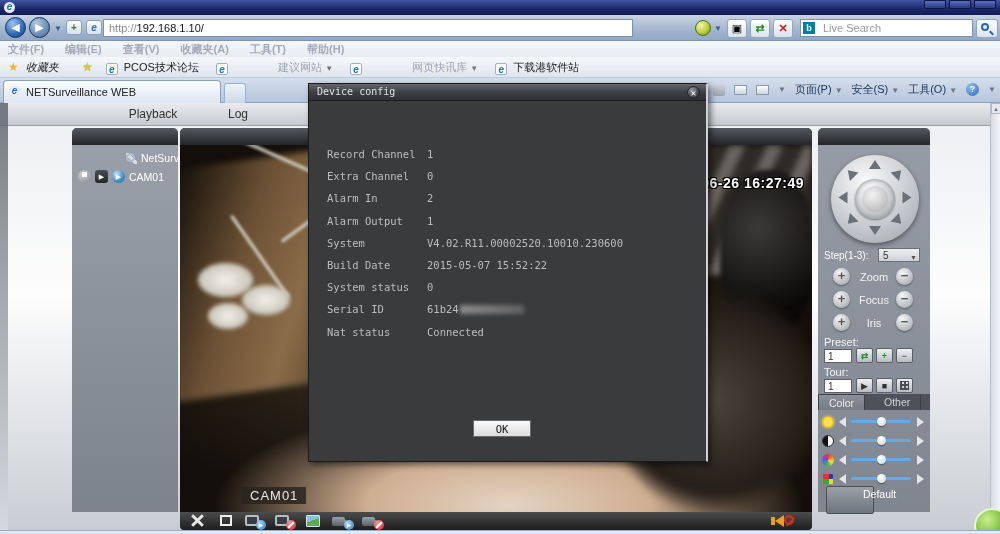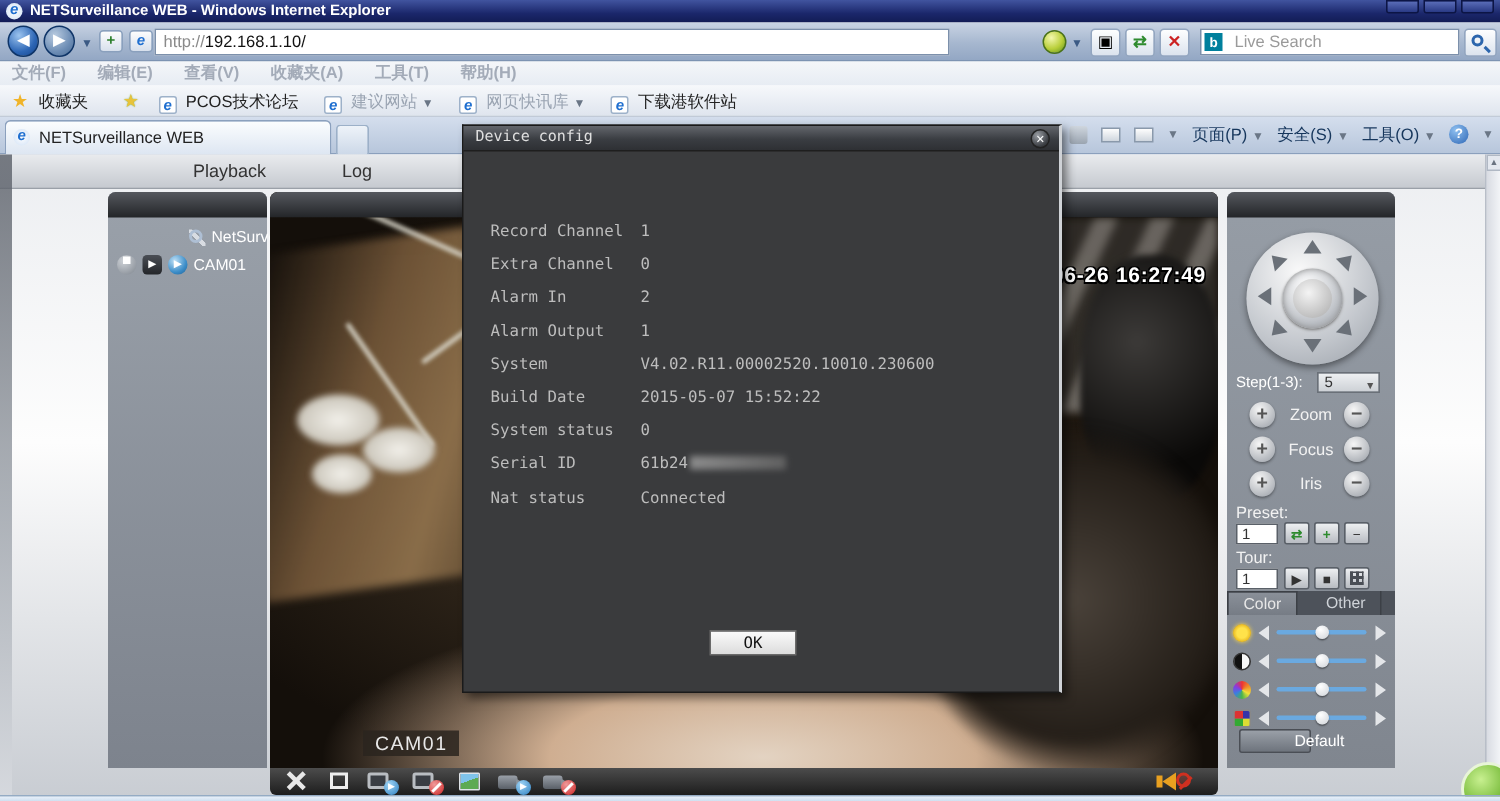--- a/index.html
+++ b/index.html
@@ -42,21 +42,21 @@
   .mag { position:absolute; left:4px; top:3px; width:8px; height:8px; border:2px solid #2c66ad; border-radius:50%; }
   .mag:after { content:""; position:absolute; left:6px; top:7px; width:5px; height:2px; background:#2c66ad; transform:rotate(45deg); }
 
   .menurow { left:0; top:41px; width:1000px; height:16px; background:linear-gradient(#f4f6f9,#e7ecf3); font-size:11px; color:#a3abb8; }
   .menurow span { margin-right:18px; }
   .favrow { left:0; top:57px; width:1000px; height:21px; background:linear-gradient(#f6f8fb,#dfe5ee); border-bottom:1px solid #c2cbd8;
     font-size:11px; line-height:21px; }
   .star { color:#f0b429; font-size:12px; } .star.add { color:#e8c33a; text-shadow:0 0 1px #7aa52a; }
   .fav-e { display:inline-block; width:12px; height:12px; border-radius:2px; background:#fff; border:1px solid #9db1c9;
     color:#1f6fd0; font-size:10px; font-style:italic; font-weight:bold; text-align:center; line-height:11px; vertical-align:-2px; margin-right:3px; }
-  .favitem { color:#222; margin-right:14px; } .favitem.dim { color:#9aa4b2; }
+  .favitem { color:#222; margin-right:14px; } .favitem.dim { color:#9aa4b2;margin-left:44px; }
   .dd { font-size:8px; color:#6a7686; }
 
   .tabrow { left:0; top:78px; width:1000px; height:25px; background:linear-gradient(#d4deed,#b7c6db); border-bottom:1px solid #8ba0bd; }
   .tab-active { position:absolute; left:3px; top:2px; width:218px; height:23px;
     background:linear-gradient(#fbfdfe,#dde6f2); border:1px solid #8ba0bd; border-bottom:none; border-radius:4px 4px 0 0;
     font-size:11px; line-height:22px; color:#222; padding-left:22px; }
   .tab-stub { position:absolute; left:224px; top:5px; width:22px; height:20px;
     background:linear-gradient(#eef3f9,#ccd8e8); border:1px solid #9cb0c8; border-bottom:none; border-radius:3px 3px 0 0; }
   .cmdbar { position:absolute; right:4px; top:4px; font-size:11px; color:#1c3least0; display:flex; align-items:center; gap:9px; color:#16365c; }
   .cmd-ico { font-size:12px; color:#3a5a84; }
@@ -165,21 +165,21 @@
   .sl-ico.bright { background:radial-gradient(circle,#ffe24a 40%,#e8b820 70%,rgba(232,184,32,.15)); box-shadow:0 0 3px #ffd84a; }
   .sl-ico.contrast { background:linear-gradient(90deg,#111 50%,#f8f8f8 50%); border:1px solid #333; }
   .sl-ico.saturation { background:conic-gradient(#e33,#ee8c2a,#efe23a,#4ab54a,#3a7fe0,#8a3ae0,#e33); }
   .sl-ico.hue { border-radius:2px; border:1px solid #888;
     background:linear-gradient(90deg,#d33 50%,#33a 50%) 0 0/12px 5px no-repeat, linear-gradient(90deg,#3a3 50%,#dd3 50%) 0 5px/12px 7px no-repeat; }
   .sl-arrow { position:absolute; top:2px; width:0; height:0; border-top:5px solid transparent; border-bottom:5px solid transparent; }
   .sl-arrow.l { border-right:7px solid #e4e6e9; left:17px; }
   .sl-arrow.r { border-left:7px solid #e4e6e9; right:2px; }
   .sl-track { position:absolute; left:29px; top:5px; width:60px; height:3px; background:#6aa9e0; border-radius:2px; }
   .sl-dot { position:absolute; left:26px; top:-3px; width:9px; height:9px; border-radius:50%; background:radial-gradient(circle at 38% 30%,#fff,#cfd3d8); box-shadow:0 1px 1px rgba(0,0,0,.4); }
-  .defaultbtn { position:absolute; left:8px; top:358px; width:48px; height:16px; background:linear-gradient(#9aa0a8,#6e747d);
+  .defaultbtn { position:absolute; left:8px; top:358px; width:48px; height:28px; background:linear-gradient(#9aa0a8,#6e747d);
     border:1px solid #4a4e55; border-radius:2px; color:#fff; font-size:10.5px; text-align:center; line-height:15px;padding-left:36px; }
   .greenball { left:974px; top:508px; width:36px; height:36px; border-radius:50%;
     background:radial-gradient(circle at 35% 30%,#c8f090,#6cb32e 65%,#3f7a14); border:2px solid #e8f5d8; }
 
   
   .dialog { left:308px; top:83px; width:400px; height:379px; background:#3a3b3d; border:1px solid #1a1a1a;
     box-shadow:3px 3px 6px rgba(0,0,0,.5); border-right:2px solid #cfd2d6; }
   .dlg-title { position:absolute; left:0; top:0; width:100%; height:17px;
     background:linear-gradient(#63666c,#3a3d42 55%,#2e3034); color:#e0e0e0; font-family:"DejaVu Sans Mono", monospace;
     font-size:10px; line-height:16px; padding-left:8px; border-bottom:1px solid #1e1e1e; }
@@ -194,21 +194,20 @@
   .blurbar { display:inline-block; width:64px; height:9px; background:linear-gradient(90deg,#9a9a9a,#7b7b7b 60%,#666);
     filter:blur(2px); opacity:.85; vertical-align:-1px; margin-left:1px; }
   .okbtn { position:absolute; left:164px; top:336px; width:58px; height:17px; background:linear-gradient(#fbfbfb,#dcdcdc);
     border:1px solid #6a6a6a; font-family:"DejaVu Sans Mono", monospace; font-size:10.5px; color:#111; text-align:center; line-height:16px; }
 </style>
 </head>
 <body>
 
 <div class="abs titlebar">
   <span class="ie-ico">e</span>
-  <span>NETSurveillance WEB - Windows Internet Explorer</span>
   <span class="winbtns">
     <span class="winbtn"></span>
     <span class="winbtn"></span>
     <span class="winbtn"></span>
   </span>
 </div>
 
 <div class="abs addrrow">
   <span class="navbtn" style="left:5px;">◀</span>
   <span class="navbtn dim" style="left:29px;">▶</span>
@@ -234,21 +233,21 @@
   <span>文件(F)</span>
   <span>编辑(E)</span>
   <span>查看(V)</span>
   <span>收藏夹(A)</span>
   <span>工具(T)</span>
   <span>帮助(H)</span>
 </div>
 
 <div class="abs favrow" style="padding-left:8px;">
   <span class="star">★</span>
-  <span class="favitem" style="margin-left:4px;">收藏夹</span>
+  <span class="favitem" style="margin-left:4px;font-style:italic;">收藏夹</span>
   <span class="star add" style="margin-left:6px; margin-right:10px;">★</span>
   <span class="fav-e">e</span>
   <span class="favitem">PCOS技术论坛</span>
   <span class="fav-e">e</span>
   <span class="favitem dim"><span>建议网站</span> <span class="dd">▼</span></span>
   <span class="fav-e">e</span>
   <span class="favitem dim"><span>网页快讯库</span> <span class="dd">▼</span></span>
   <span class="fav-e">e</span>
   <span class="favitem">下载港软件站</span>
 </div>

